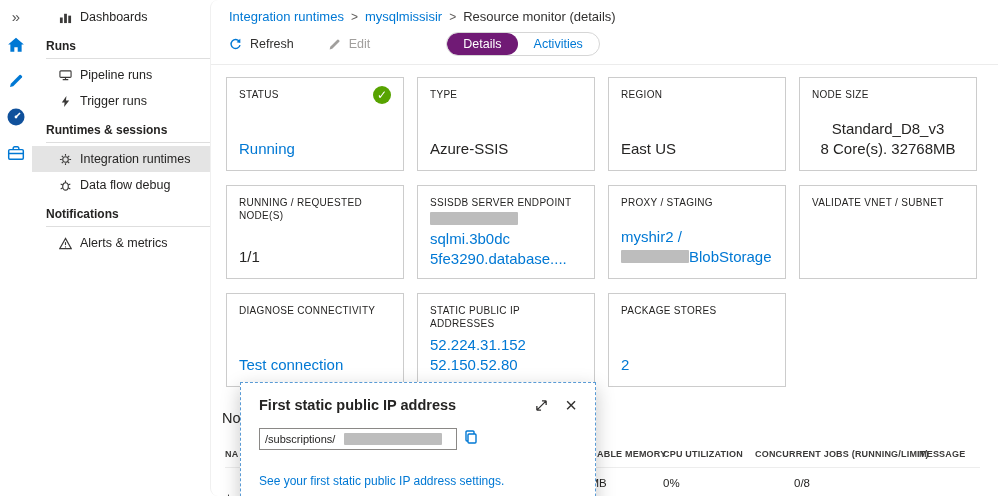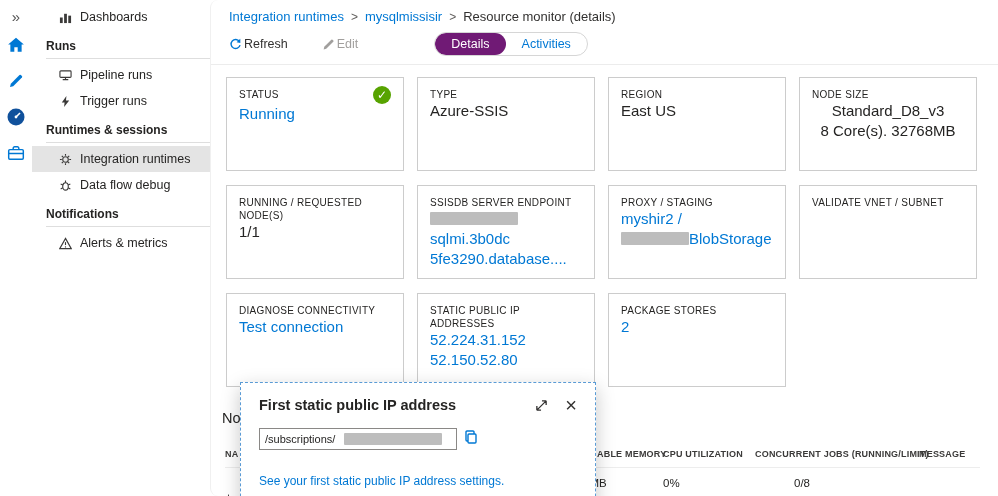--- a/index.html
+++ b/index.html
@@ -44,35 +44,35 @@
   .main {
     position: absolute; left: 210px; top: 0; right: 0; bottom: 0;
     border-left: 1px solid #f0f0f0; background: #fff; border-radius: 8px;
   }
   .breadcrumb { padding: 9px 18px 4px 18px; font-size: 13px; white-space: nowrap; }
   .bc-item.link { color: #0078d4; cursor: pointer; }
   .bc-item.current { color: #323130; }
   .bc-sep { color: #605e5c; margin: 0 7px; font-size: 12px; }
 
   .toolbar { display: flex; align-items: center; padding: 4px 18px 8px 18px; border-bottom: 1px solid #ececec; }
-  .tb-btn { display: inline-flex; align-items: center; gap: 2px; font-size: 12.5px; color: #323130; margin-right: 34px; }
+  .tb-btn { display: inline-flex; align-items: center; gap: 8px; font-size: 12.5px; color: #323130; margin-right: 34px; }
   .tb-btn.disabled { color: #a19f9d; cursor: default; }
   .tb-icon { display: inline-flex; }
   .pill-group { display: inline-flex; align-items: center; border: 1px solid #d6d6d6; border-radius: 14px; margin-left: 42px; overflow: hidden; }
   .pill { font-size: 12.5px; padding: 4px 16px; color: #0078d4; border-radius: 14px; }
   .pill.active { background: #701a75; color: #ffffff; }
 
   
   .cards {
     display: grid; grid-template-columns: repeat(4, 178px); grid-auto-rows: 94px;
     gap: 14px 13px; padding: 12px 18px 0 15px;
   }
   .card {
     border: 1px solid #cccccc; background: #fff; padding: 10px 12px 11px 12px;
-    display: flex; flex-direction: column; justify-content: flex-start;
+    display: flex; flex-direction: column; justify-content: space-between;
   }
   .card-top { display: flex; justify-content: space-between; align-items: flex-start; }
   .card-label { font-size: 10px; letter-spacing: .3px; color: #252423; line-height: 1.3; }
   .check-badge {
     width: 18px; height: 18px; border-radius: 50%; background: #57a300; color: #fff;
     font-size: 12px; line-height: 18px; text-align: center; flex: none; margin-top: -2px;
   }
   .card-value { font-size: 15px; line-height: 20px; }
   .card-value.center { text-align: center; }
   .v-link { color: #0078d4; cursor: pointer; }

